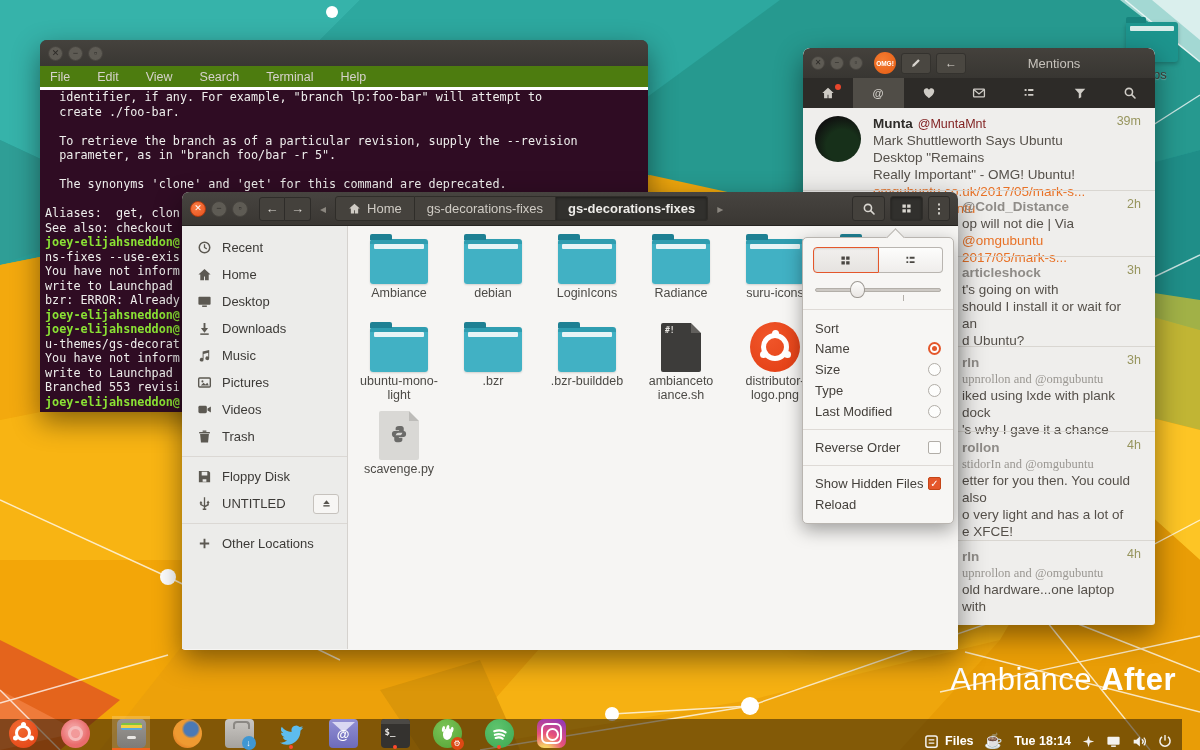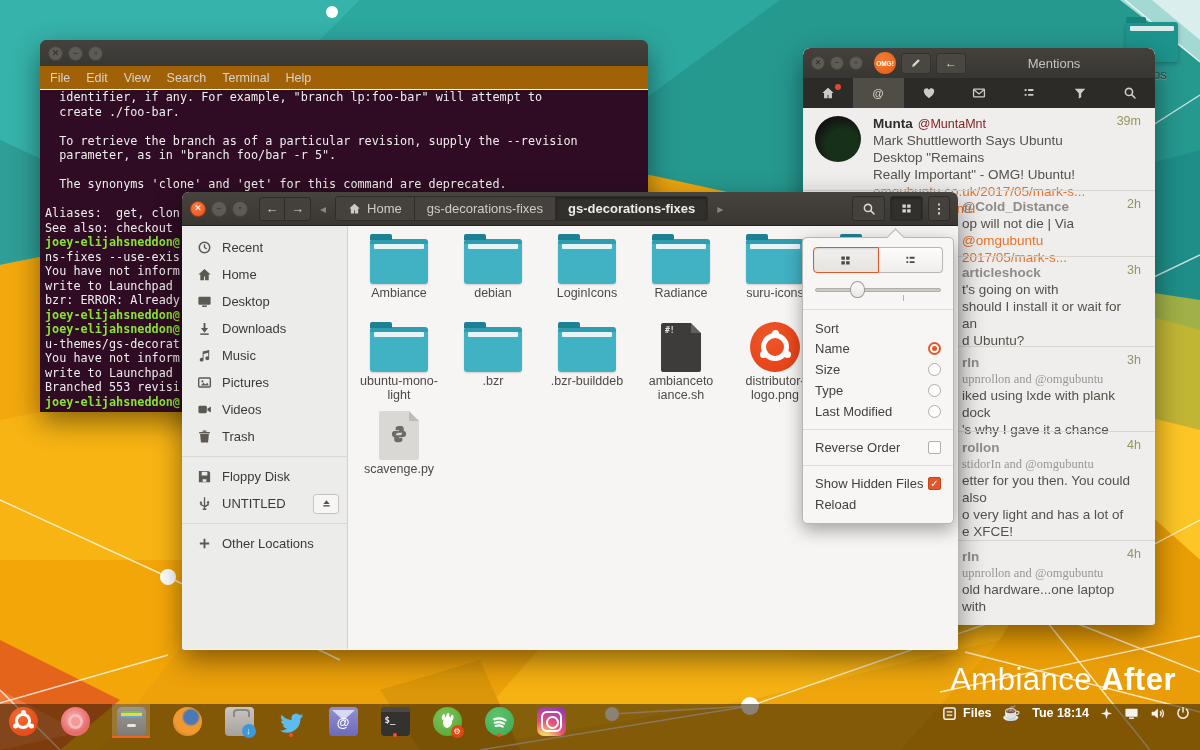--- a/index.html
+++ b/index.html
@@ -25,21 +25,21 @@
   .win { position:absolute; border-radius:7px 7px 3px 3px; box-shadow:0 10px 28px rgba(0,0,0,.45); }
   .wbtn { width:16px; height:16px; border-radius:50%; display:inline-flex; align-items:center; justify-content:center;
           font-size:9px; line-height:1; background:#5e5b54; color:#2c2a27; border:1px solid #47443f; }
   .wbtn.orange { background:radial-gradient(circle at 35% 30%,#f97c43,#e8521f); color:#fff; border-color:#b33c10; }
 
   
   .terminal { left:40px; top:40px; width:608px; height:372px; z-index:5; background:#3b3935; }
   .t-titlebar { height:26px; display:flex; align-items:center; gap:5px; padding:0 8px; background:linear-gradient(#45423d,#393733); border-radius:7px 7px 0 0; }
   .t-titlebar .wbtn { width:15px; height:15px; }
   .t-title { flex:1; text-align:center; font-size:11.5px; color:#b5b1ab; margin-right:60px; white-space:nowrap; overflow:hidden; }
-  .t-menubar { height:24px; display:flex; align-items:center; gap:16px; padding:0 10px; background:#a16207; border-bottom:1px solid #ffffff; }
+  .t-menubar { height:24px; display:flex; align-items:center; gap:27px; padding:0 10px; background:#4d7c0f; border-bottom:3px solid #ffffff; }
   .t-menubar span { font-size:12.5px; color:#d6d2cb; }
   .t-body { height:322px; background:rgba(46,10,35,.97); padding:0 0 0 5px; overflow:hidden; }
   .tline { font-family:"DejaVu Sans Mono",monospace; font-size:11.8px; line-height:14.5px; height:14.5px; color:#eeeeec; white-space:pre; }
   .tline.g { color:#8ae234; font-weight:bold; }
 
   
   .twitter { left:803px; top:48px; width:352px; height:577px; z-index:6; background:#efeeec; overflow:hidden; }
   .tw-titlebar { height:30px; display:flex; align-items:center; gap:5px; padding:0 8px; background:linear-gradient(#444publica,#38363200); background:linear-gradient(#44413c,#383632); border-radius:7px 7px 0 0; }
   .tw-titlebar .wbtn { width:14px; height:14px; font-size:8px; }
   .tw-avatar { width:22px; height:22px; border-radius:50%; background:radial-gradient(circle at 40% 35%,#f47c31,#e65c13); color:#fff; font-size:6.5px; font-weight:bold; display:flex; align-items:center; justify-content:center; margin-left:6px; }
@@ -136,22 +136,22 @@
   .pop-label { font-size:13px; color:#45413c; padding:4px 2px 2px; }
   .pop-row { display:flex; align-items:center; height:21px; padding:0 2px; font-size:13px; color:#45413c; }
   .pop-row .lbl { flex:1; }
   .radio { width:13px; height:13px; border-radius:50%; border:1px solid #b1ada7; background:#fdfdfc; position:relative; }
   .radio.on { border:2px solid #e4572b; }
   .radio.on::after { content:""; position:absolute; inset:2px; border-radius:50%; background:#e4572b; }
   .checkbox { width:13px; height:13px; border-radius:2px; border:1px solid #b1ada7; background:#fdfdfc; display:flex; align-items:center; justify-content:center; }
   .checkbox.on { background:#e4572b; border-color:#c44517; color:#fff; font-size:10px; }
 
   
-  .taskbar { position:absolute; left:0; right:0; bottom:0; height:46px; z-index:30; background:rgba(42,28,4,.55);
-      display:flex; align-items:flex-start; }
+  .taskbar { position:absolute; left:0; right:18px; bottom:0; height:31px; z-index:30; background:rgba(42,28,4,.55);
+      display:flex; align-items:flex-end; }
   .dock { display:flex; align-items:center; gap:22px; padding-left:8px; flex:1; }
   .dock-slot { position:relative; width:30px; height:34px; display:flex; align-items:center; justify-content:center; }
   .dock-slot.active { width:38px; background:rgba(255,255,255,.18); box-shadow:inset 0 -2px 0 #f2641c; }
   .dock-slot .run-dot { position:absolute; bottom:1px; left:50%; margin-left:-2px; width:4px; height:4px; border-radius:50%; background:#ff4a2d; }
   .dock-icon { width:29px; height:29px; position:relative; flex:none; }
 
   .app-ubuntu-launcher { border-radius:50%; background:radial-gradient(circle at 35% 30%,#f26b32,#e23f12); }
   .app-ubuntu-launcher::before { content:""; position:absolute; inset:6.5px; border:3.5px solid #fff; border-radius:50%; }
   .app-ubuntu-launcher::after { content:""; position:absolute; left:12px; top:12px; width:5px; height:5px; border-radius:50%;
       box-shadow:0 -9px 0 0 #fff,-8px 4.5px 0 0 #fff,8px 4.5px 0 0 #fff; }

